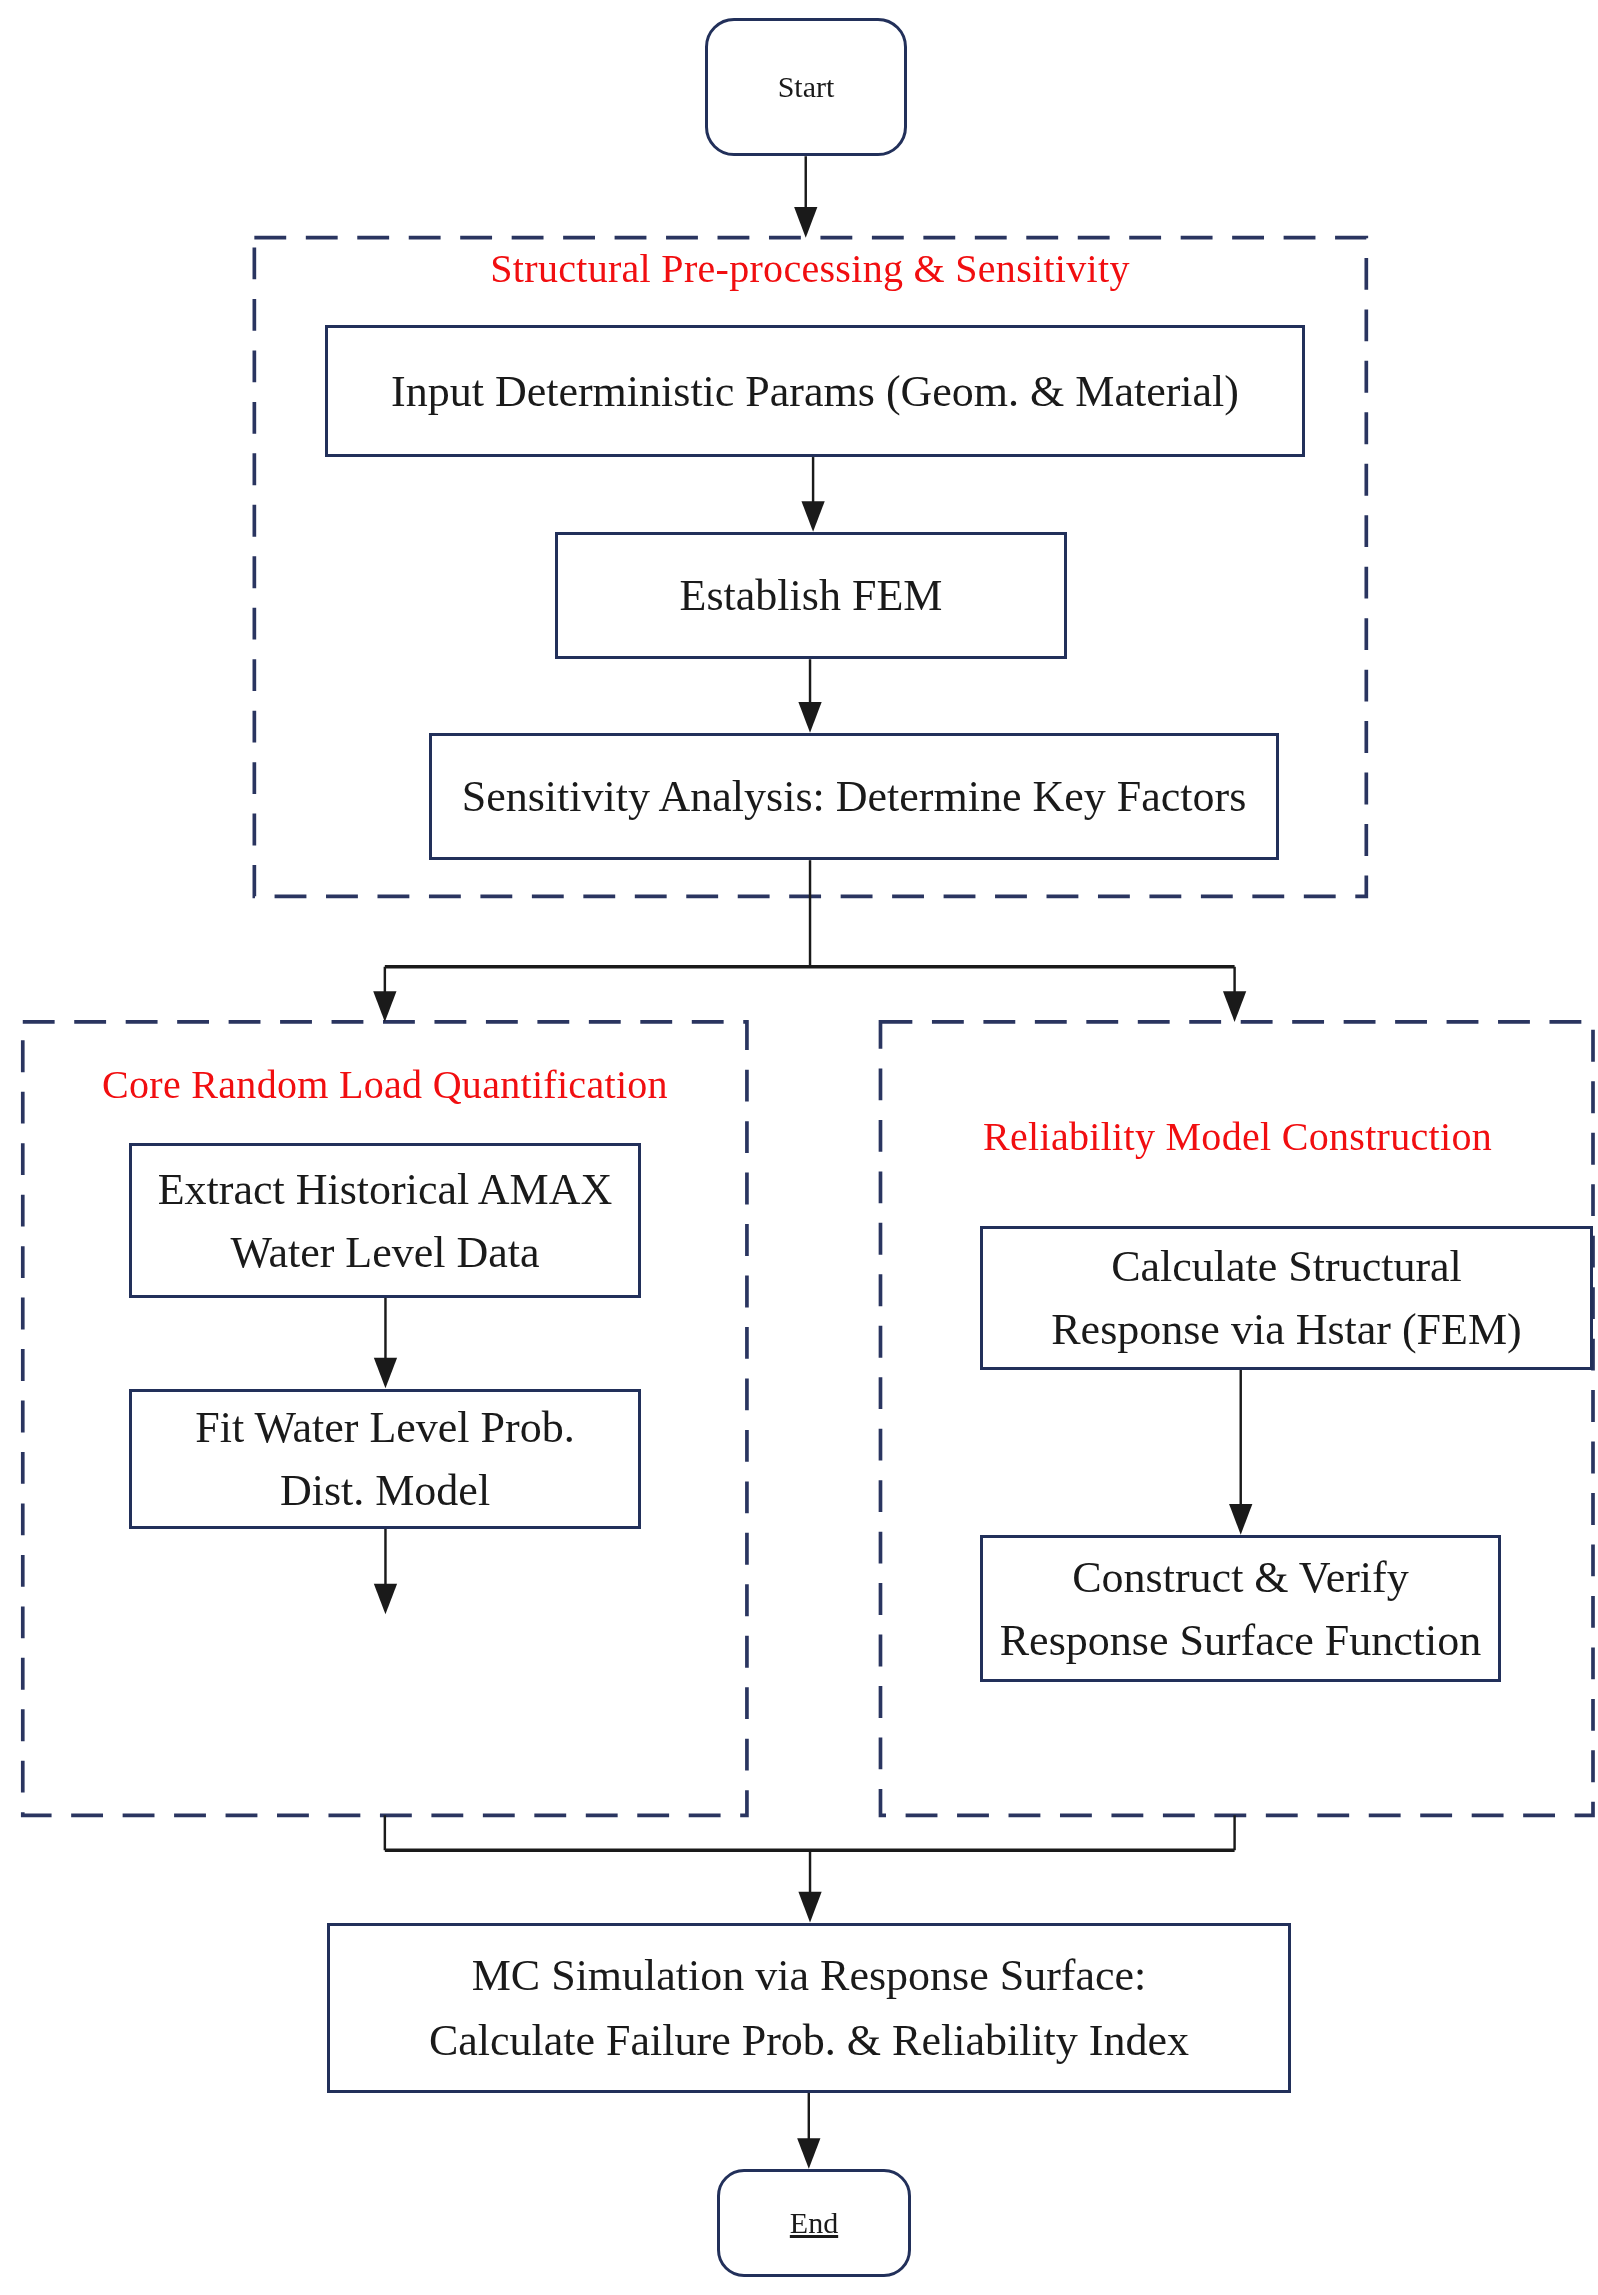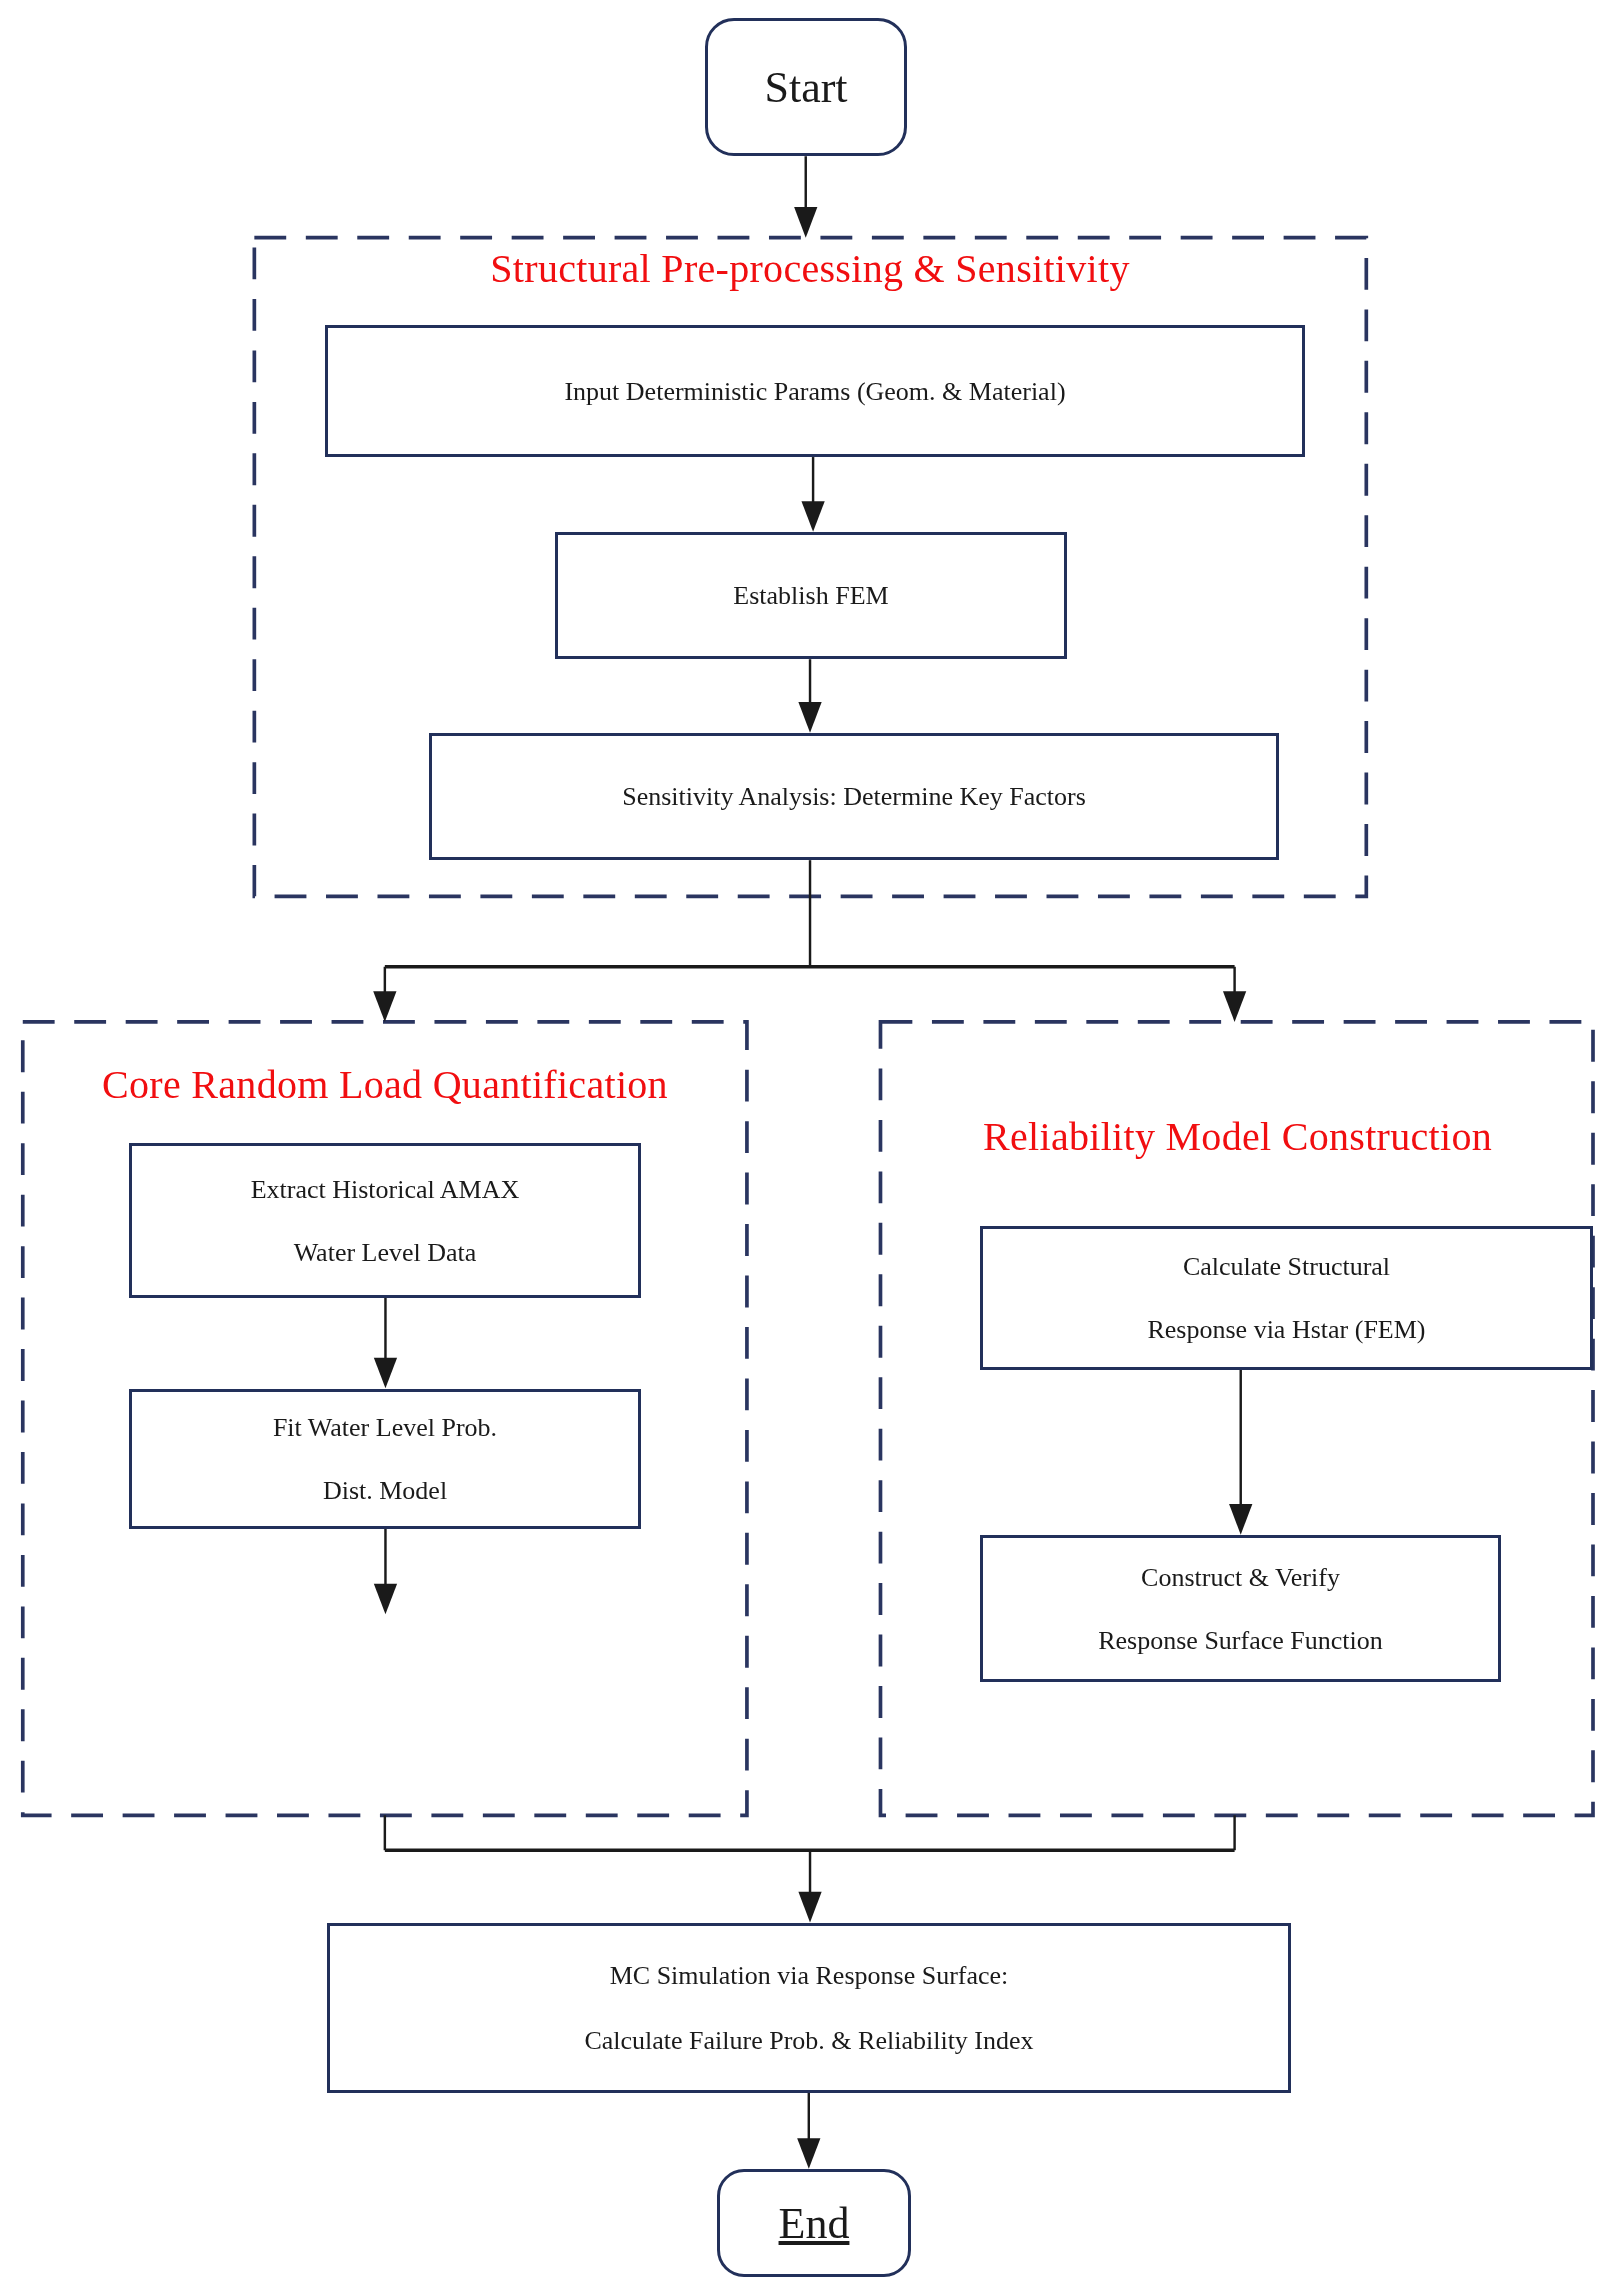--- a/index.html
+++ b/index.html
@@ -22,29 +22,29 @@
   .dashed-rect{fill:none;stroke:var(--navy-dash);stroke-width:6;stroke-dasharray:52 32;}
   .wire{stroke:var(--line);stroke-width:4;fill:none;}
   .hbar{stroke:var(--line);stroke-width:6;fill:none;}
   .head{fill:var(--line);stroke:none;}
   .box{
     position:absolute;z-index:2;
     border:3.1px solid var(--navy);
     background:#ffffff;
     display:flex;flex-direction:column;align-items:center;justify-content:center;
     text-align:center;
-    font-size:26px;line-height:63px;
+    font-size:44px;line-height:63px;
     box-sizing:border-box;
   }
   .terminal{
     position:absolute;z-index:2;
     border:3.1px solid var(--navy);
     background:#ffffff;
     display:flex;align-items:center;justify-content:center;
-    font-size:44px;
+    font-size:30px;
     box-sizing:border-box;
   }
   .sec-title{
     position:absolute;z-index:2;
     text-align:center;
     font-size:40px;line-height:45px;
     color:var(--red);
     letter-spacing:0.3px;
   }
   .lbl{display:block;}

